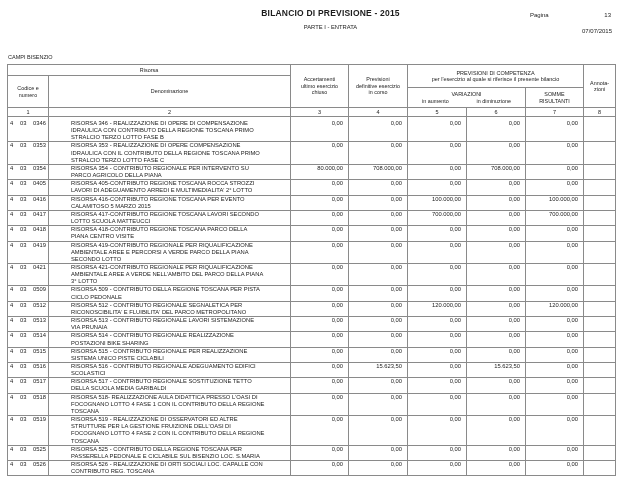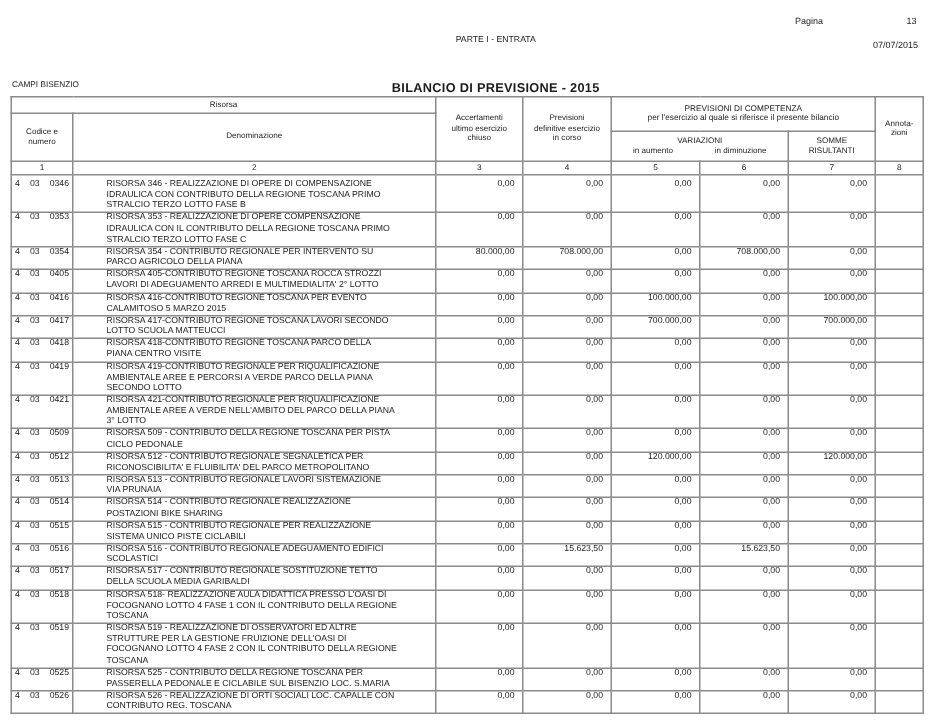--- a/index.html
+++ b/index.html
@@ -7,21 +7,21 @@
   html,body { margin:0; padding:0; }
   body {
     width:621px; height:480px; position:relative; overflow:hidden;
     background:var(--bg); color:var(--text);
     font-family:"Liberation Sans", sans-serif;
   }
   
   .title {
     position:absolute; top:8px; left:0; width:100%;
     text-align:center; padding-left:40px;
-    font-size:8.5px; font-weight:bold; letter-spacing:.2px;margin-top:45px;
+    font-size:8.5px; font-weight:bold; letter-spacing:.2px;
   }
   .subtitle {
     position:absolute; top:24px; left:0; width:100%;
     text-align:center; padding-left:40px;
     font-size:5.8px;
   }
   .page-block {
     position:absolute; top:12px; left:530px; width:81px;
     display:flex; justify-content:space-between; font-size:6px;
   }

